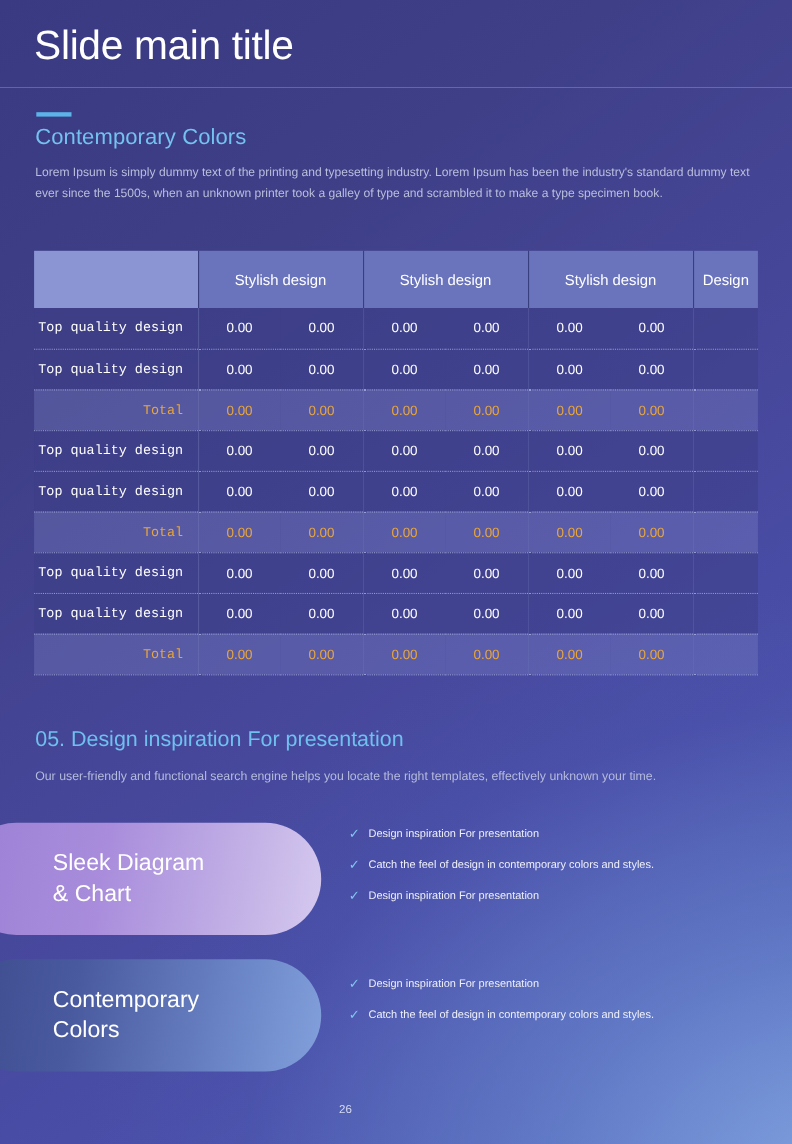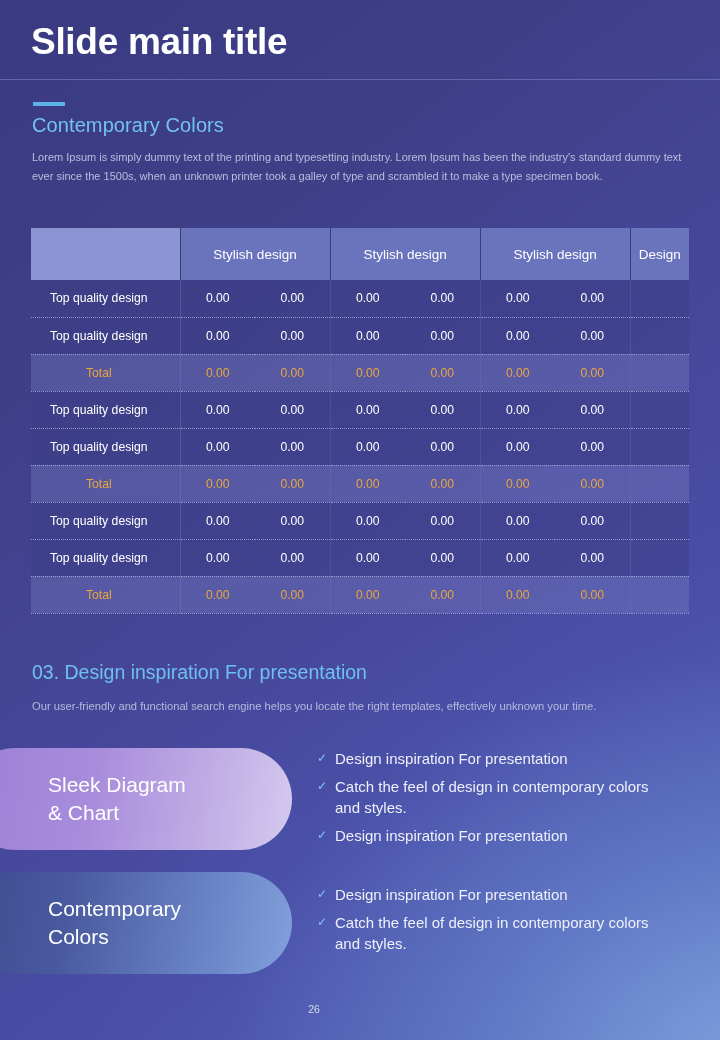--- a/index.html
+++ b/index.html
@@ -27,21 +27,21 @@
     width: 720px;
     height: 80px;
     border-bottom: 1px solid rgba(160,170,225,0.38);
     box-sizing: border-box;
   }
   .hdr-title {
     position: absolute;
     left: 31px;
     top: 21px;
     font-size: 37px;
-    font-weight: 700;
+    font-weight: 400;
     letter-spacing: -0.3px;
     color: #ffffff;
     white-space: nowrap;
   }
 
   
   .accent-bar {
     position: absolute;
     left: 33px;
     top: 102px;
@@ -99,22 +99,24 @@
   }
 
   .tbl tbody tr { height: 37px; }
   .tbl tbody td {
     font-size: 12.2px;
     color: #ffffff;
     text-align: center;
     border-bottom: 1px dotted rgba(176,184,228,0.72);
   }
   .tbl tbody td.lbl {
+    text-align: right;
     padding-right: 13px;
     border-right: 1px solid rgba(110,120,180,0.45);
+    font-family: Liberation Mono, monospace;
   }
   .tbl tbody tr.r-normal td { background: rgba(60,62,134,0.50); }
   .tbl tbody tr.r-total td {
     background: rgba(125,133,196,0.34);
     color: #e8a63c;
     margin-top: 24px;
   }
   .tbl tbody tr.r-total td.lbl { color: #e8a63c; }
   .tbl tbody td.c-sep { border-right: 1px solid rgba(110,120,180,0.30); }
   .tbl tbody td.c-last { border-right: none; }
@@ -177,21 +179,21 @@
     margin-bottom: 7px;
   }
   .bullet .check {
     flex: 0 0 auto;
     width: 18px;
     font-size: 12px;
     color: #7fc6f0;
     line-height: 21px;
   }
   .bullet .btxt {
-    font-size: 15px;
+    font-size: 10px;
     line-height: 21px;
     color: #eef0fa;
   }
 
   .page-num {
     position: absolute;
     left: 0;
     top: 1003px;
     width: 628px;
     text-align: center;
@@ -319,21 +321,21 @@
         <td class="c-sep">0.00</td>
         <td>0.00</td>
         <td class="c-sep">0.00</td>
         <td>0.00</td>
         <td class="c-sep">0.00</td>
         <td class="c-last"></td>
       </tr>
     </tbody>
   </table>
 
-  <div class="sec2-title">03. Design inspiration For presentation</div>
+  <div class="sec2-title">05. Design inspiration For presentation</div>
   <div class="sec2-sub">Our user-friendly and functional search engine helps you locate the right templates, effectively unknown your time.</div>
 
   <div class="pill pill-1">
     <div class="pill-label">Sleek Diagram
 &amp; Chart</div>
   </div>
 
   <div class="bullets bullets-1">
     <div class="bullet">
       <span class="check">✓</span>

